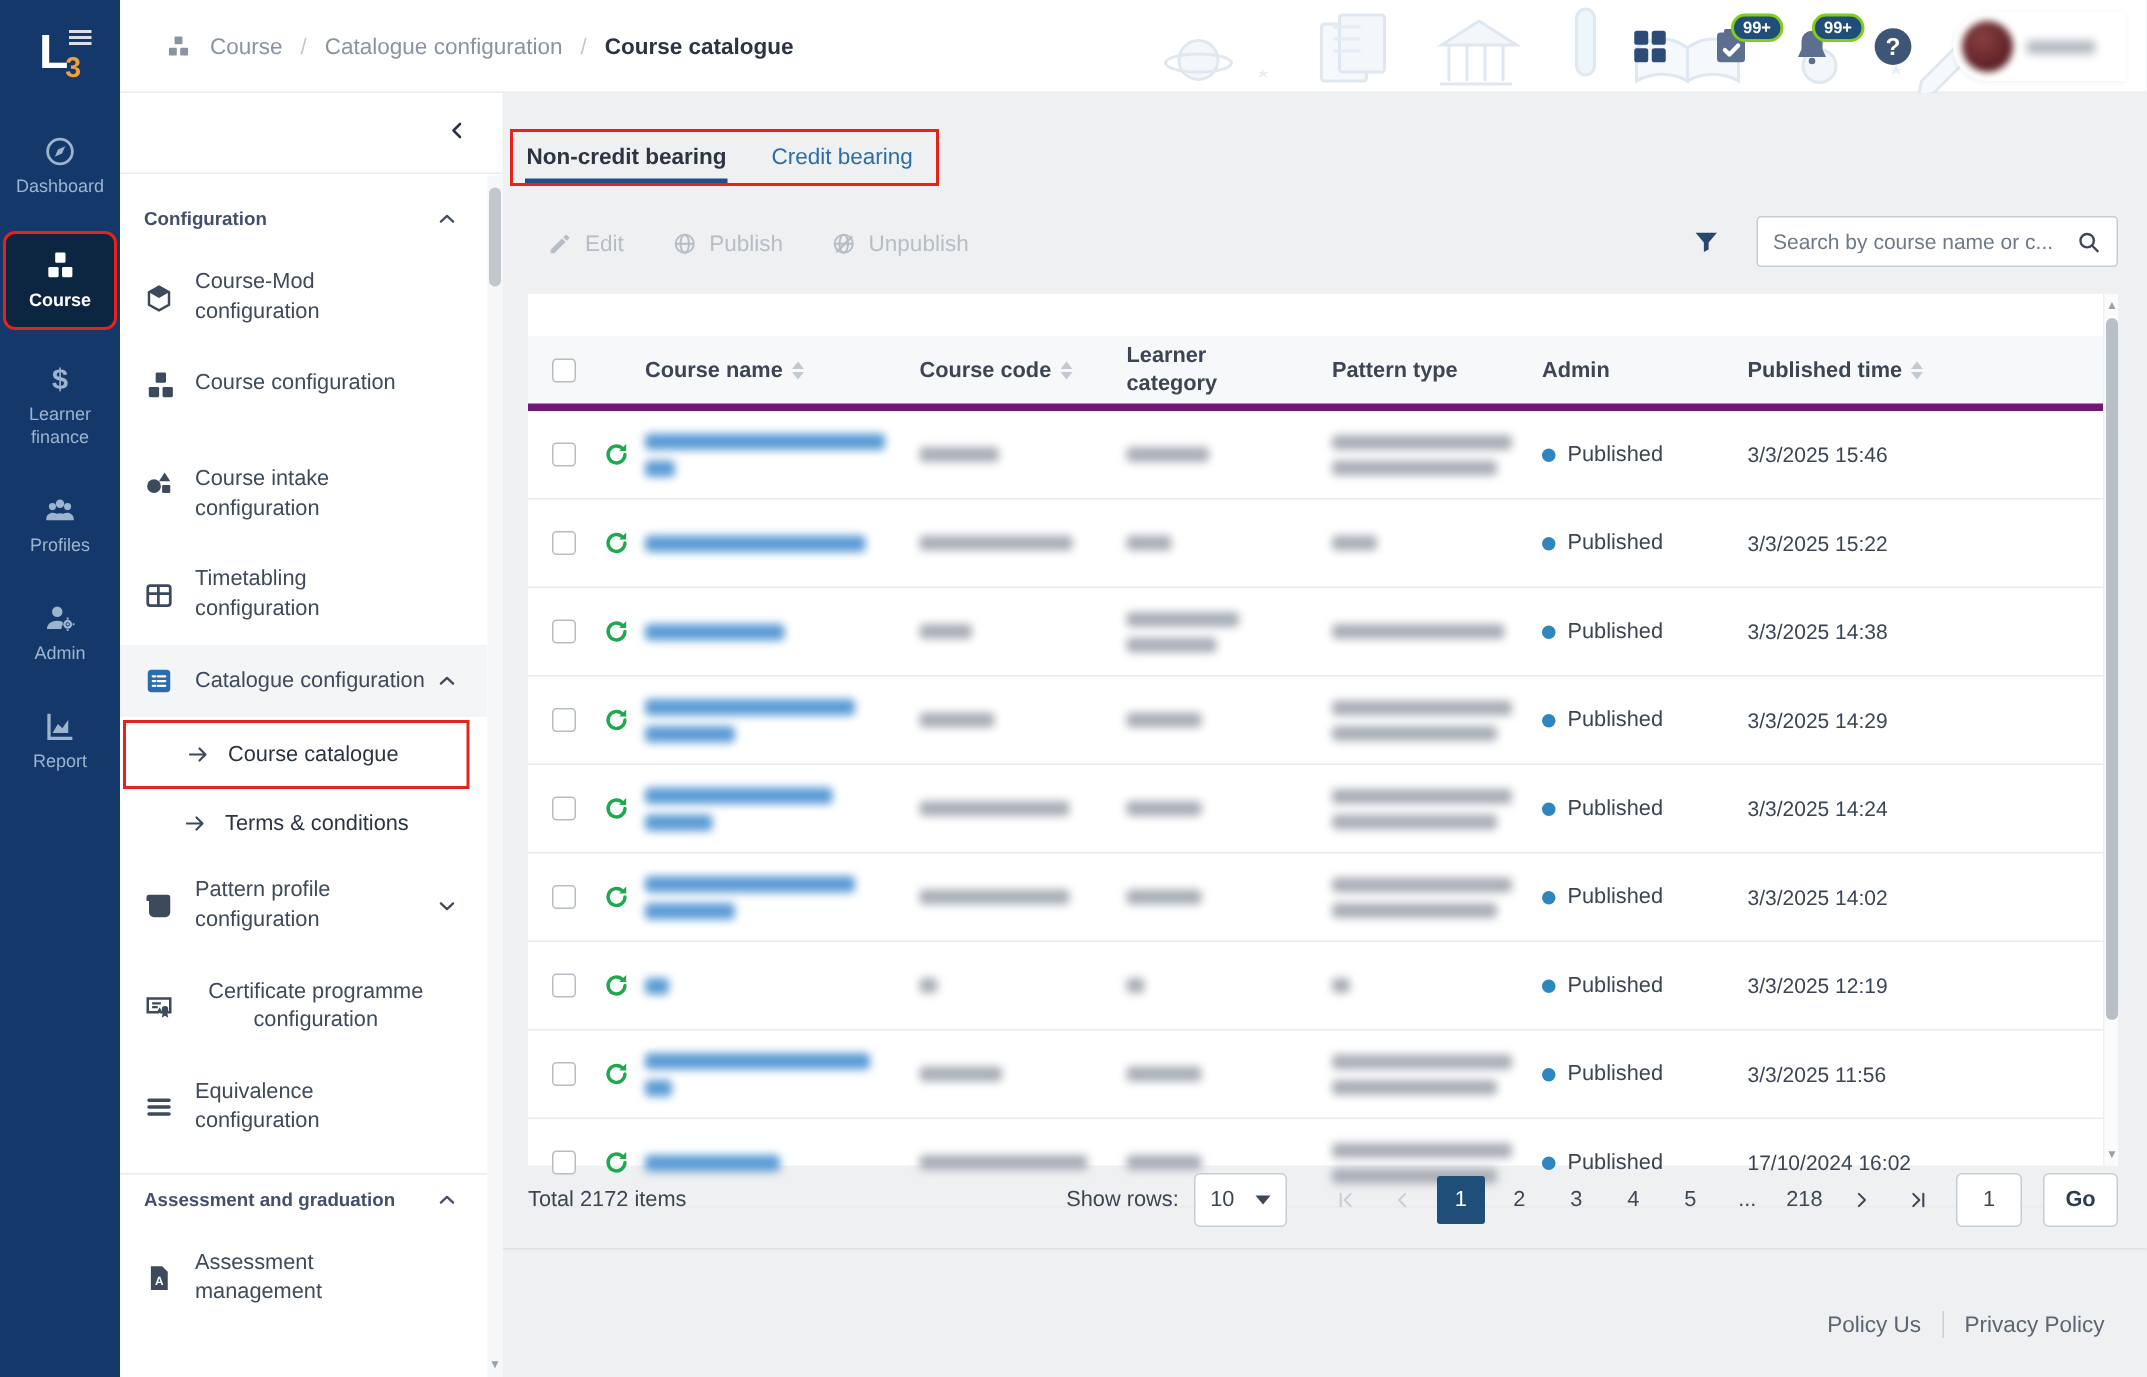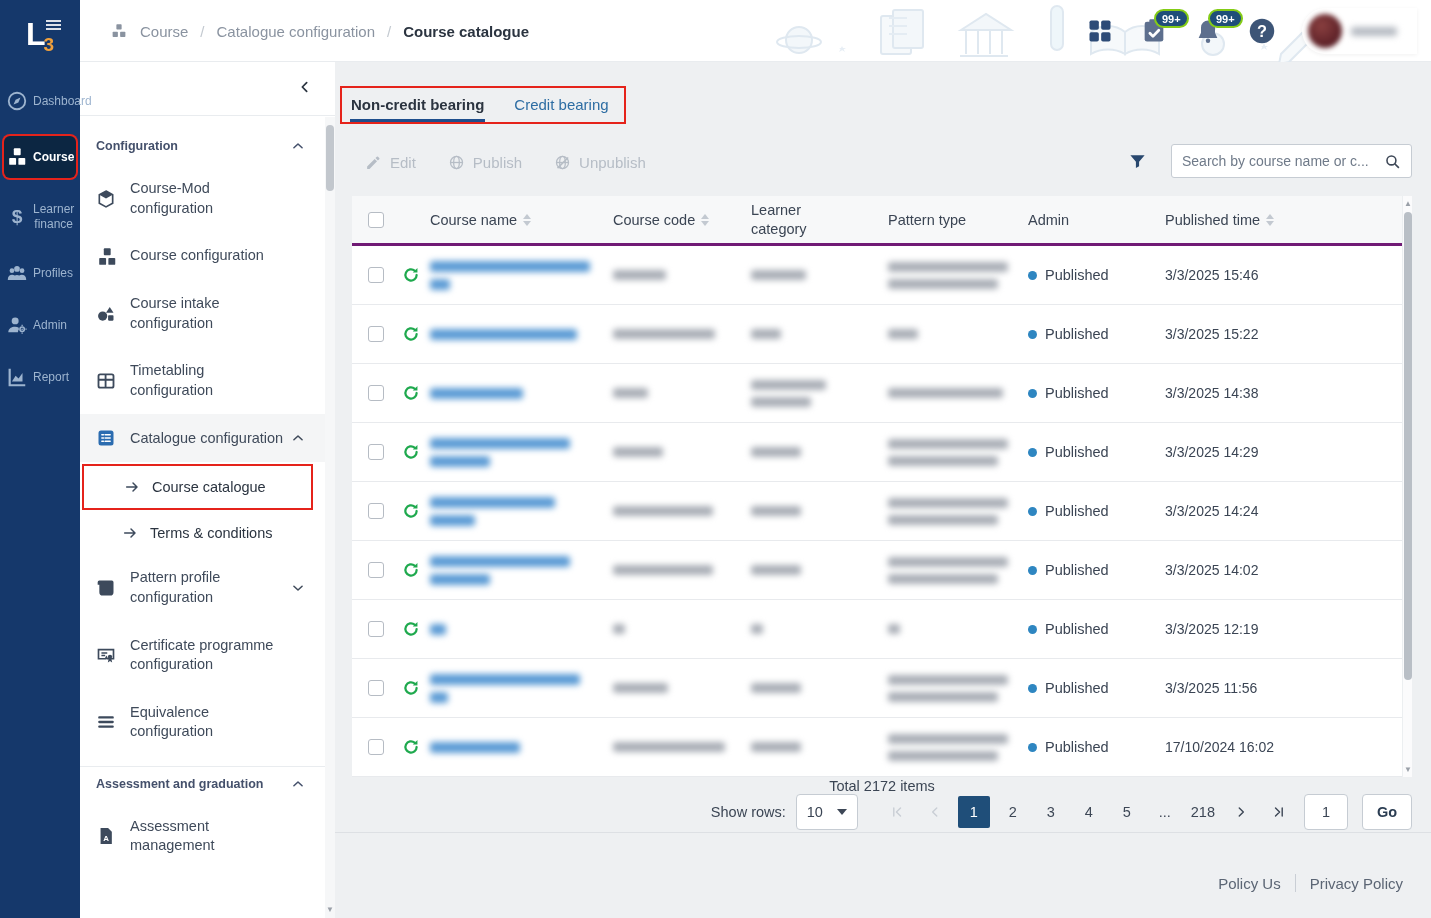--- a/index.html
+++ b/index.html
@@ -8,21 +8,21 @@
   svg { display:block; }
 
   
   .rail { position:absolute; left:0; top:0; width:80px; height:100%; background:#15386b; z-index:30; }
   .logo { height:72px; display:flex; align-items:center; justify-content:center; position:relative; }
   .logo-mark { position:relative; color:#fff; font-weight:bold; font-size:32px; line-height:1; }
   .logo-mark .three { color:#f0a03c; font-size:19px; vertical-align:-6px; margin-left:-2px; }
   .logo-lines { position:absolute; top:2px; left:20px; display:flex; flex-direction:column; gap:2px; }
   .logo-lines i { display:block; width:15px; height:2px; background:rgba(255,255,255,.85); }
   .rail-nav { display:flex; flex-direction:column; align-items:center; gap:18px; padding-top:12px; }
-  .rail-item { width:72px; padding:6px 2px; display:flex; flex-direction:row; align-items:center; gap:5px;
+  .rail-item { width:72px; padding:6px 2px; display:flex; flex-direction:column; align-items:center; gap:5px;
                color:#9db4cf; font-size:12px; text-align:center; line-height:1.25; border-radius:6px; cursor:pointer; }
   .rail-item .ricon { width:22px; height:22px; }
   .rail-item.active { background:#0c2642; color:#ffffff; font-weight:bold; padding:10px 2px; }
   .rail-item.annotated { box-shadow:0 0 0 2px #e5231b; }
 
   
   .topbar { position:absolute; left:80px; top:0; right:0; height:62px; background:#fff; border-bottom:1px solid #e9ecef; z-index:20; }
   .doodles { position:absolute; right:110px; top:0; height:62px; pointer-events:none; }
   .crumbs { position:absolute; left:30px; top:0; height:62px; display:flex; align-items:center; gap:12px; font-size:15px; color:#8a93a0; }
   .crumbs .bicon { width:18px; height:18px; color:#8a93a0; }
@@ -76,42 +76,42 @@
   .funnel { width:19px; height:19px; color:#28476e; cursor:pointer; }
   .searchbox { width:241px; height:34px; background:#fff; border:1px solid #c6ccd3; border-radius:3px;
                display:flex; align-items:center; padding:0 10px; gap:8px; }
   .searchbox input { flex:1; border:none; outline:none; font-size:14px; color:#3b4554; font-family:"Liberation Sans",sans-serif; background:transparent; }
   .searchbox input::placeholder { color:#6f7a89; }
   .searchbox .mag { width:17px; height:17px; color:#3d4756; cursor:pointer; }
 
   
   .card { position:absolute; top:134px; left:17px; right:19px; height:581px; background:#fff; }
   .grid-row { display:grid; grid-template-columns:50px 28px 183px 138px 137px 140px 137px 1fr; align-items:center; }
-  .thead { height:50px; background:#f7f8f9; border-bottom:3px solid #701a75; font-weight:normal; font-size:14.5px; color:#3b4554; }
+  .thead { height:50px; background:#f7f8f9; border-bottom:5px solid #701a75; font-weight:bold; font-size:14.5px; color:#3b4554;margin-top:28px; }
   .hcell { display:flex; align-items:center; gap:6px; }
   .narrow-label { max-width:66px; line-height:1.25; }
   .sort { display:flex; flex-direction:column; gap:2px; }
   .sort b { width:0; height:0; border-left:4px solid transparent; border-right:4px solid transparent; }
   .sort .up { border-bottom:5px solid #c3c9d1; }
   .sort .down { border-top:5px solid #c3c9d1; }
   .checkbox { width:16px; height:16px; border:1.5px solid #b6bcc4; border-radius:3px; background:#fff; margin-left:16px; display:block; cursor:pointer; }
   .trow { height:59px; border-bottom:1px solid #e8eaed; }
   .refresh { width:18px; height:18px; }
   .bars { display:flex; flex-direction:column; gap:7px; }
   .rbar { height:11px; border-radius:3px; filter:blur(3px); }
   .rbar.blue { background:#5b9bd5; }
   .rbar.gray { background:#a9aeb6; height:10px; }
   .statuscell { display:flex; align-items:center; gap:8px; font-size:14.5px; color:#3b4554; }
   .dot { width:9px; height:9px; border-radius:50%; background:#2e86c1; }
   .timecell { font-size:14px; color:#3b4554; }
   .card-sb { position:absolute; top:0; right:0; bottom:0; width:10px; background:#fbfbfc; border-left:1px solid #eceff1; }
   .card-sb .thumb { position:absolute; top:16px; left:1px; width:8px; height:468px; background:#b9bfc6; border-radius:4px; }
 
   
-  .pager { position:absolute; top:716px; left:17px; right:19px; height:44px; display:flex; align-items:center; font-size:14.5px;flex-direction:column; }
+  .pager { position:absolute; top:716px; left:17px; right:19px; height:44px; display:flex; align-items:center; font-size:14.5px; }
   .pager-right { margin-left:auto; display:flex; align-items:center; gap:10px; }
   .showrows { display:flex; align-items:center; gap:10px; margin-right:14px; }
   .select { width:62px; height:36px; border:1px solid #c6ccd3; border-radius:4px; background:#fff; display:flex;
             align-items:center; justify-content:space-between; padding:0 10px; cursor:pointer; }
   .caret { width:0; height:0; border-left:5px solid transparent; border-right:5px solid transparent; border-top:6px solid #3d4756; }
   .pbtn { min-width:30px; height:32px; display:flex; align-items:center; justify-content:center; color:#3d4756; cursor:pointer; border-radius:2px; padding:0 3px; }
   .pbtn.current { background:#1f4e79; color:#fff; width:32px; }
   .pbtn.disabled { color:#c9ced5; }
   .pbtn svg { width:14px; height:14px; }
   .jump { width:44px; height:36px; border:1px solid #c6ccd3; border-radius:4px; background:#fff; text-align:center;
@@ -310,21 +310,21 @@
         <span style="max-width:170px;">Course configuration</span>
       </div>
       <div class="snav-item">
         <span class="sicon">
           <svg viewBox="0 0 24 24" width="20" height="20" fill="currentColor">
             <circle cx="8" cy="14.5" r="5.5"></circle>
             <path d="M16.5 3.5l4.5 7h-9z"></path>
             <rect x="14.5" y="13.5" width="6.5" height="6.5" rx="1"></rect>
           </svg>
         </span>
-        <span style="max-width:170px;">Course intake configuration</span>
+        <span style="max-width:170px;margin-top:16px;">Course intake configuration</span>
       </div>
       <div class="snav-item">
         <span class="sicon">
           <svg viewBox="0 0 24 24" width="20" height="20">
             <rect x="3" y="4" width="18" height="16" rx="2" fill="none" stroke="currentColor" stroke-width="2.2"></rect>
             <path d="M3 10.5h18M11.5 4v16" stroke="currentColor" stroke-width="2.2"></path>
           </svg>
         </span>
         <span style="max-width:170px;">Timetabling configuration</span>
       </div>
@@ -375,21 +375,21 @@
       </div>
       <div class="snav-item">
         <span class="sicon">
           <svg viewBox="0 0 24 24" width="20" height="20" fill="currentColor">
             <path d="M3 5.5h18v11h-7.5l-1-1.8-1 1.8H3z" fill="none" stroke="currentColor" stroke-width="2"></path>
             <path d="M6.5 9.5h7M6.5 12.5h4.5" stroke="currentColor" stroke-width="1.7"></path>
             <circle cx="16.8" cy="14.2" r="2.6"></circle>
             <path d="M15.3 15.8l-1.1 5.2 2.6-1.7 2.6 1.7-1.1-5.2z"></path>
           </svg>
         </span>
-        <span style="max-width:170px;">Certificate programme configuration</span>
+        <span style="max-width:170px;text-align:center;">Certificate programme configuration</span>
       </div>
       <div class="snav-item">
         <span class="sicon">
           <svg viewBox="0 0 24 24" width="20" height="20">
             <path d="M4 6.5h16M4 12h16M4 17.5h16" stroke="currentColor" stroke-width="2.8" stroke-linecap="round"></path>
           </svg>
         </span>
         <span style="max-width:170px;">Equivalence configuration</span>
       </div>
       <div class="snav-divider"></div>

